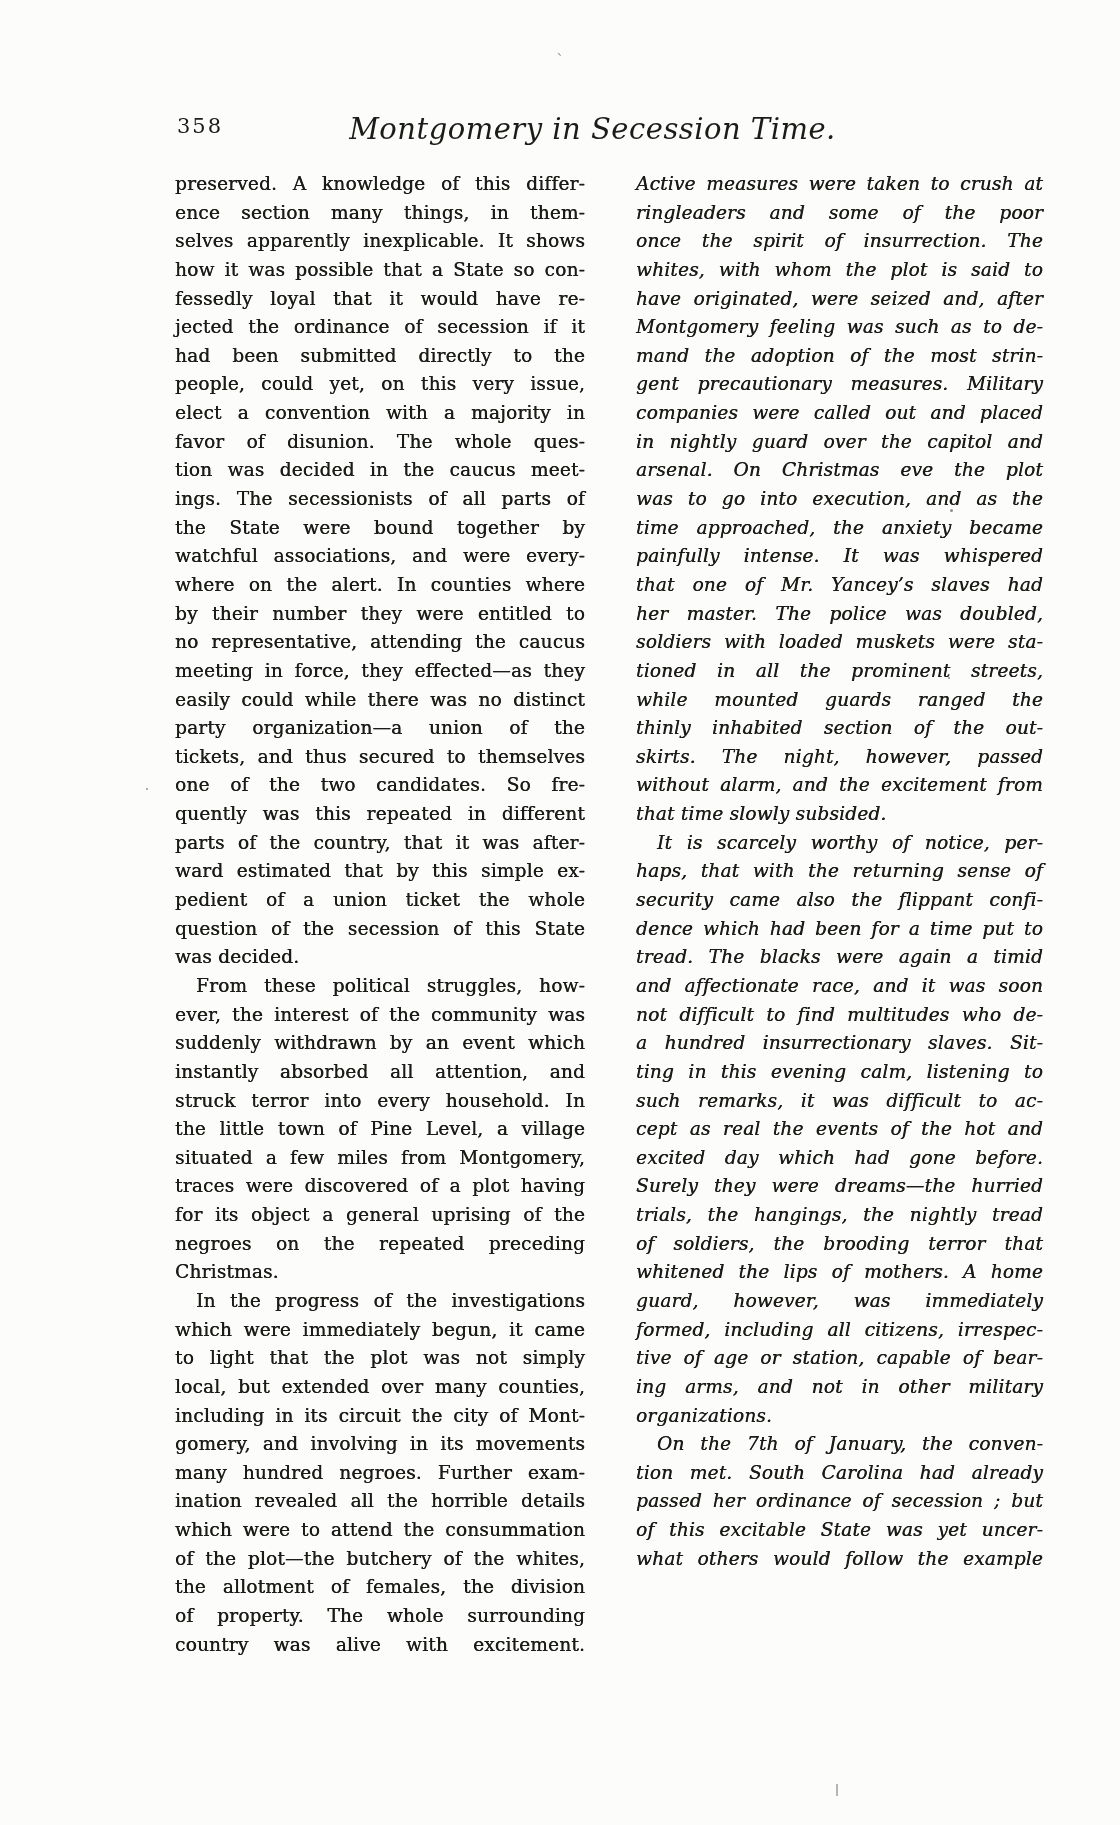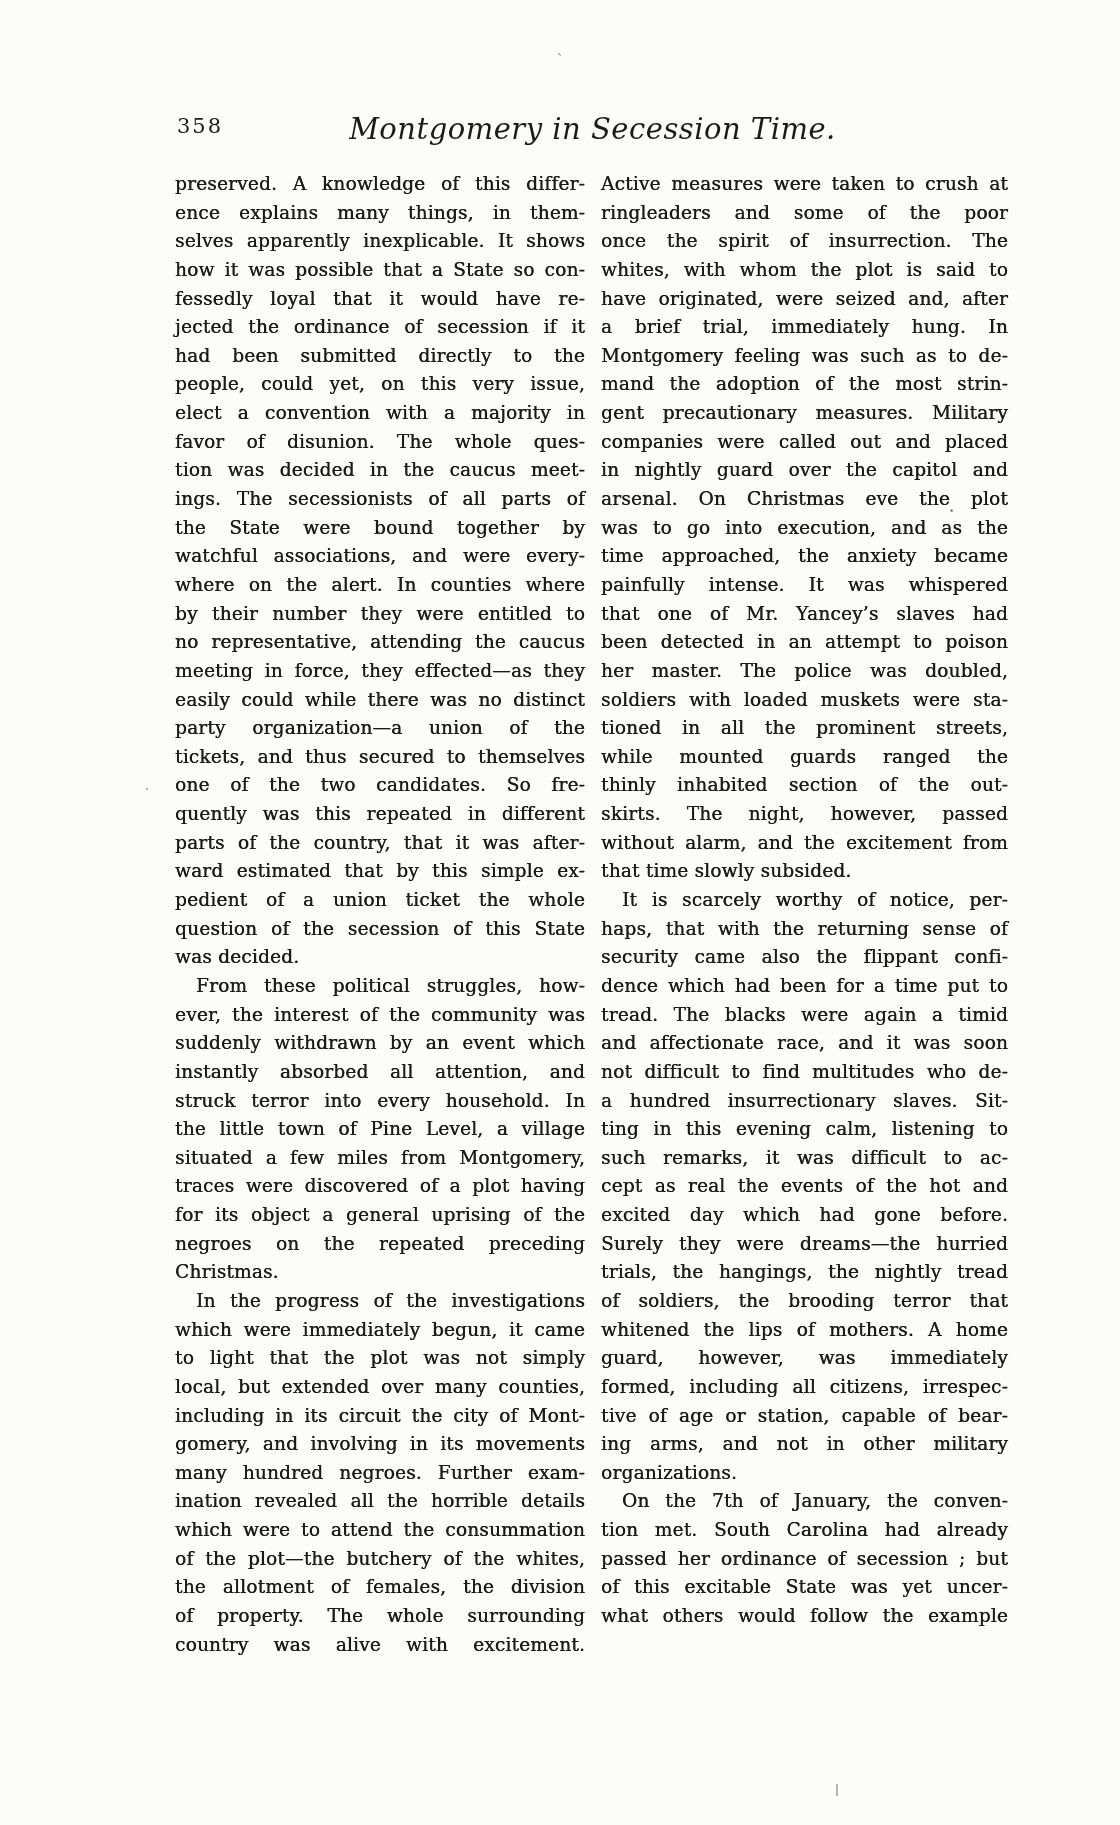--- a/index.html
+++ b/index.html
@@ -44,21 +44,21 @@
   .column{
     position:absolute;
     top:170px;
     width:410px;
     font-size:18.5px;
     line-height:28.65px;
     letter-spacing:0.2px;
     text-shadow:0.35px 0 0 currentColor;
   }
   .col-left{left:175px;}
-  .col-right{left:601px;width:407px;}
+  .col-right{left:636px;width:407px;font-style:italic;}
   .line{
     text-align:justify;
     text-align-last:justify;
     white-space:normal;
     height:28.65px;
     overflow:visible;
   }
   .line.endpar{
     text-align-last:left;
   }
@@ -85,21 +85,21 @@
 <body>
 
 <div class="page">
   <div class="header">
     <span class="pagenum">358</span>
     <span class="title">Montgomery in Secession Time.</span>
   </div>
 
   <div class="column col-left">
       <div class="line">preserved.  A knowledge of this differ-</div>
-      <div class="line">ence explains many things, in them-</div>
+      <div class="line">ence section many things, in them-</div>
       <div class="line">selves apparently inexplicable.  It shows</div>
       <div class="line">how it was possible that a State so con-</div>
       <div class="line">fessedly loyal that it would have re-</div>
       <div class="line">jected the ordinance of secession if it</div>
       <div class="line">had been submitted directly to the</div>
       <div class="line">people, could yet, on this very issue,</div>
       <div class="line">elect a convention with a majority in</div>
       <div class="line">favor of disunion.  The whole ques-</div>
       <div class="line">tion was decided in the caucus meet-</div>
       <div class="line">ings.  The secessionists of all parts of</div>
@@ -144,32 +144,30 @@
       <div class="line">of property.  The whole surrounding</div>
       <div class="line">country was alive with excitement.</div>
     </div>
 
   <div class="column col-right">
       <div class="line">Active measures were taken to crush at</div>
       <div class="line">ringleaders and some of the poor</div>
       <div class="line">once the spirit of insurrection.  The</div>
       <div class="line">whites, with whom the plot is said to</div>
       <div class="line">have originated, were seized and, after</div>
-      <div class="line">a brief trial, immediately hung.  In</div>
       <div class="line">Montgomery feeling was such as to de-</div>
       <div class="line">mand the adoption of the most strin-</div>
       <div class="line">gent precautionary measures.  Military</div>
       <div class="line">companies were called out and placed</div>
       <div class="line">in nightly guard over the capitol and</div>
       <div class="line">arsenal.  On Christmas eve the plot</div>
       <div class="line">was to go into execution, and as the</div>
       <div class="line">time approached, the anxiety became</div>
       <div class="line">painfully intense.  It was whispered</div>
       <div class="line">that one of Mr. Yancey’s slaves had</div>
-      <div class="line">been detected in an attempt to poison</div>
       <div class="line">her master.  The police was doubled,</div>
       <div class="line">soldiers with loaded muskets were sta-</div>
       <div class="line">tioned in all the prominent streets,</div>
       <div class="line">while mounted guards ranged the</div>
       <div class="line">thinly inhabited section of the out-</div>
       <div class="line">skirts.  The night, however, passed</div>
       <div class="line">without alarm, and the excitement from</div>
       <div class="line endpar">that time slowly subsided.</div>
       <div class="line indent">It is scarcely worthy of notice, per-</div>
       <div class="line">haps, that with the returning sense of</div>

